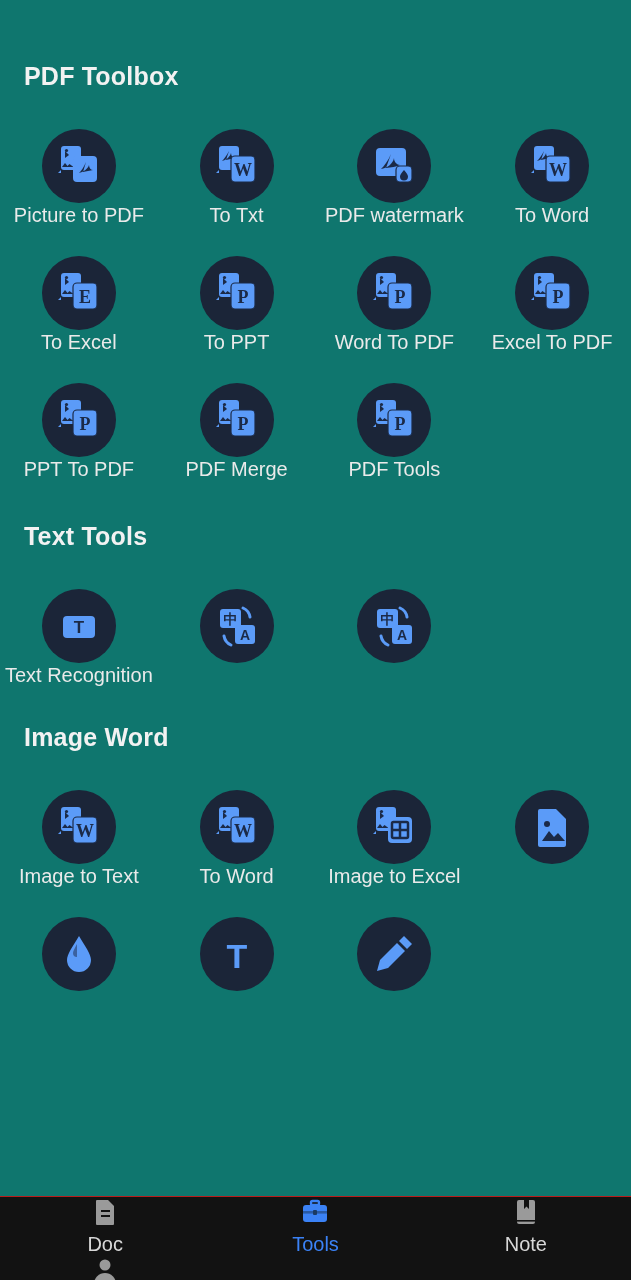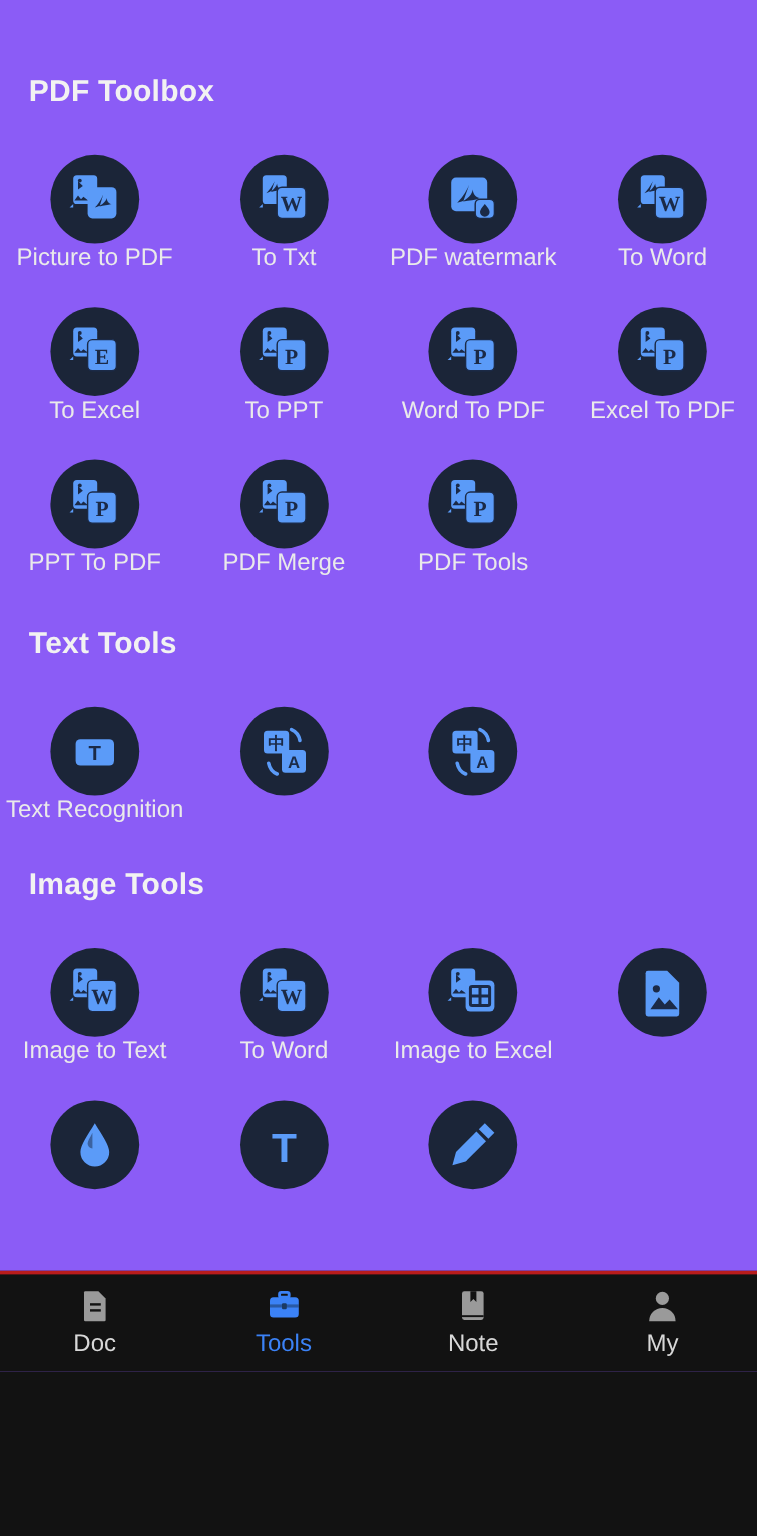--- a/index.html
+++ b/index.html
@@ -4,22 +4,22 @@
 <style>
   * { margin:0; padding:0; box-sizing:border-box; }
   html, body {
     width:631px; height:1280px;
     background:#121212;
     font-family:"Liberation Sans", sans-serif;
     overflow:hidden;
   }
   .screen {
     position:relative;
-    width:631px; height:1143px;
-    background:#8b5cf6;
+    width:631px; height:1280px;
+    background:#0f766e;
   }
   .scroll-area {
     position:absolute;
     top:0; left:0;
     width:631px;
     height:1196px;
     overflow:hidden;
   }
   .section-title {
     font-size:25px;
@@ -56,23 +56,23 @@
   }
   .tool-label.wrap { white-space:normal; }
   svg { display:block; }
 
   
   .bottom-nav {
     position:absolute;
     left:0; bottom:0;
     width:631px; height:84px;
     background:#121212;
-    border-top:3px solid #b91c1c;
+    border-top:1px solid #b91c1c;
     display:grid;
-    grid-template-columns:repeat(4, 1fr);
+    grid-template-columns:repeat(3, 1fr);
     align-items:center;
     text-align:center;
   }
   .nav-item {
     display:flex;
     flex-direction:column;
     align-items:center;
     justify-content:center;
     gap:6px;
   }
@@ -275,21 +275,21 @@
                 <text x="34" y="40" font-family="Liberation Sans, sans-serif" font-size="14" font-weight="bold" fill="#1b2a47" text-anchor="middle">A</text>
                 <path d="M32 8 a12 12 0 0 1 7 9" fill="none" stroke="#5b9bf8" stroke-width="3" stroke-linecap="round"></path>
                 <path d="M20 45 a12 12 0 0 1 -7 -9" fill="none" stroke="#5b9bf8" stroke-width="3" stroke-linecap="round"></path>
               </svg>
             </div>
           </div>
         </div>
     </div>
 
     <div style="padding-top:35px;">
-      <div class="section-title">Image Tools</div>
+      <div class="section-title">Image Word</div>
       <div class="grid" id="grid-2" style="margin-top:38px; row-gap:28px;">
           <div class="tool">
             <div class="circle">
               <svg width="52" height="52" viewBox="0 0 52 52">
                 <rect x="8" y="6" width="20" height="24" rx="3" fill="#5b9bf8"></rect>
                 <path d="M12 11 l4 4 l-4 3 z" fill="#1b2a47"></path>
                 <circle cx="13.5" cy="10.5" r="1.6" fill="#1b2a47"></circle>
                 <path d="M9 27 l3 -4 l2.5 3 l2-2 l4 3 z" fill="#1b2a47"></path>
                 <path d="M8 30 l-3 3 l3 0 z" fill="#5b9bf8"></path>
                 <rect x="20" y="16" width="24" height="26" rx="4" fill="#5b9bf8" stroke="#1b2a47" stroke-width="1.2"></rect>

